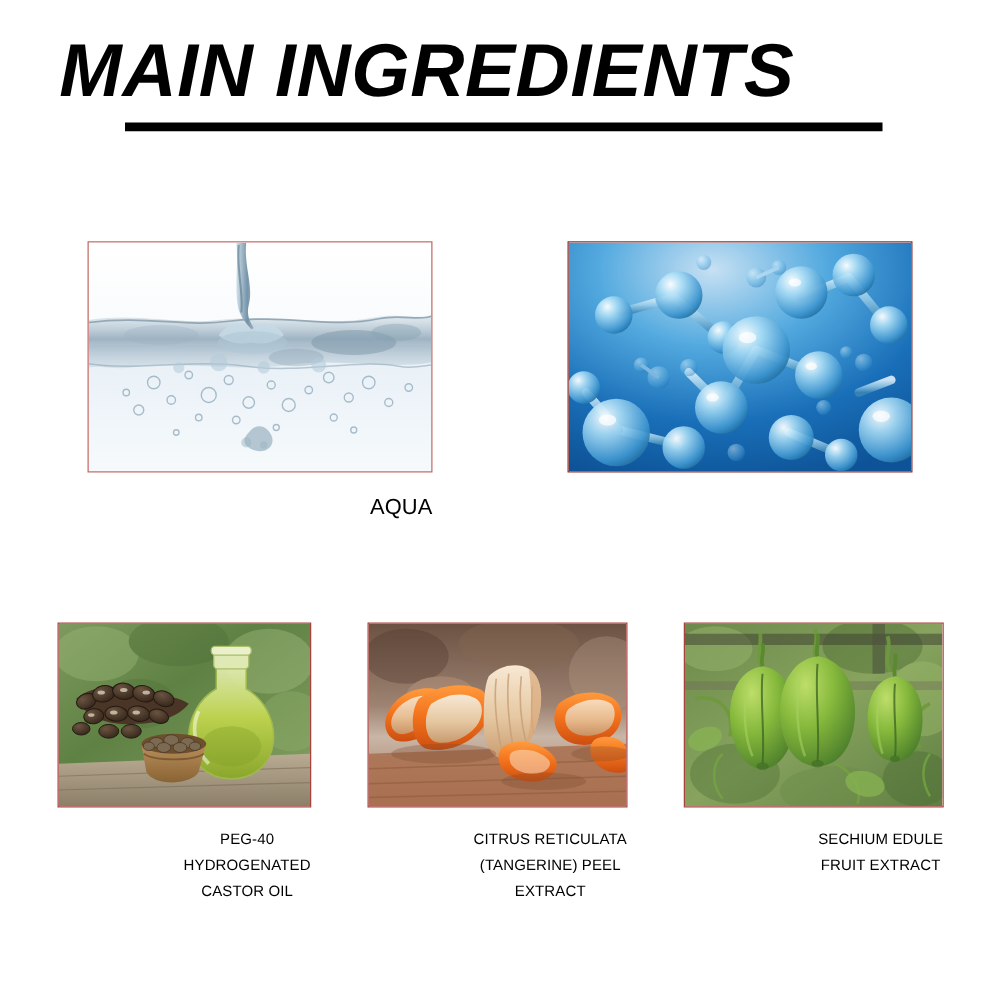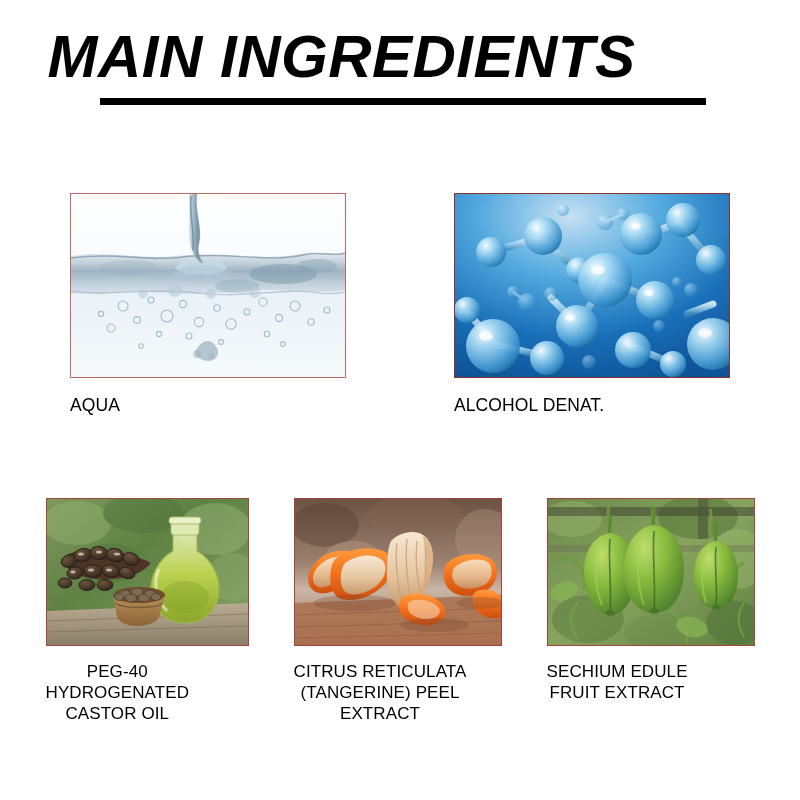--- a/index.html
+++ b/index.html
@@ -62,21 +62,21 @@
   .row-bottom {
     left: 0;
     top: 498px;
     width: 800px;
     justify-content: center;
     gap: 45px;
   }
   .card {
     display: flex;
     flex-direction: column;
-    align-items: flex-start;
+    align-items: flex-end;
   }
   .thumb {
     border: 1px solid #c06a64;
     box-sizing: border-box;
     overflow: hidden;
     background: #ffffff;
     display: block;
   }
   .thumb svg {
     display: block;
@@ -91,21 +91,21 @@
     font-family: "Liberation Sans", sans-serif;
     font-size: 17.5px;
     line-height: 21.5px;
     color: #000000;
     text-align: center;
     white-space: pre-line;
     letter-spacing: 0.1px;
   }
   .card-bottom .caption {
     margin-top: 15px;
-    font-size: 17px;
+    font-size: 12px;
     line-height: 21px;
   }
 </style>
 </head>
 <body>
 
 <div class="page">
 
   <div class="title-block">
     <div class="title-text">MAIN INGREDIENTS</div>
@@ -272,21 +272,20 @@
           <g fill="#ffffff" opacity="0.7">
             <ellipse cx="143" cy="76" rx="7" ry="4.5"></ellipse>
             <ellipse cx="31" cy="142" rx="7" ry="4.5"></ellipse>
             <ellipse cx="181" cy="32" rx="5" ry="3.2"></ellipse>
             <ellipse cx="115" cy="124" rx="5" ry="3.2"></ellipse>
             <ellipse cx="250" cy="139" rx="7" ry="4.5"></ellipse>
             <ellipse cx="194" cy="99" rx="4.5" ry="3"></ellipse>
           </g>
         </svg>
       </div>
-      <div class="caption">ALCOHOL DENAT.</div>
     </div>
   </div>
 
   <div class="row row-bottom">
 
     <div class="card card-bottom card-b3">
       <div class="thumb">
         <svg width="201" height="146" viewBox="0 0 201 146" xmlns="http://www.w3.org/2000/svg">
           <defs>
             <linearGradient id="leafBg" x1="0" y1="0" x2="1" y2="1">

